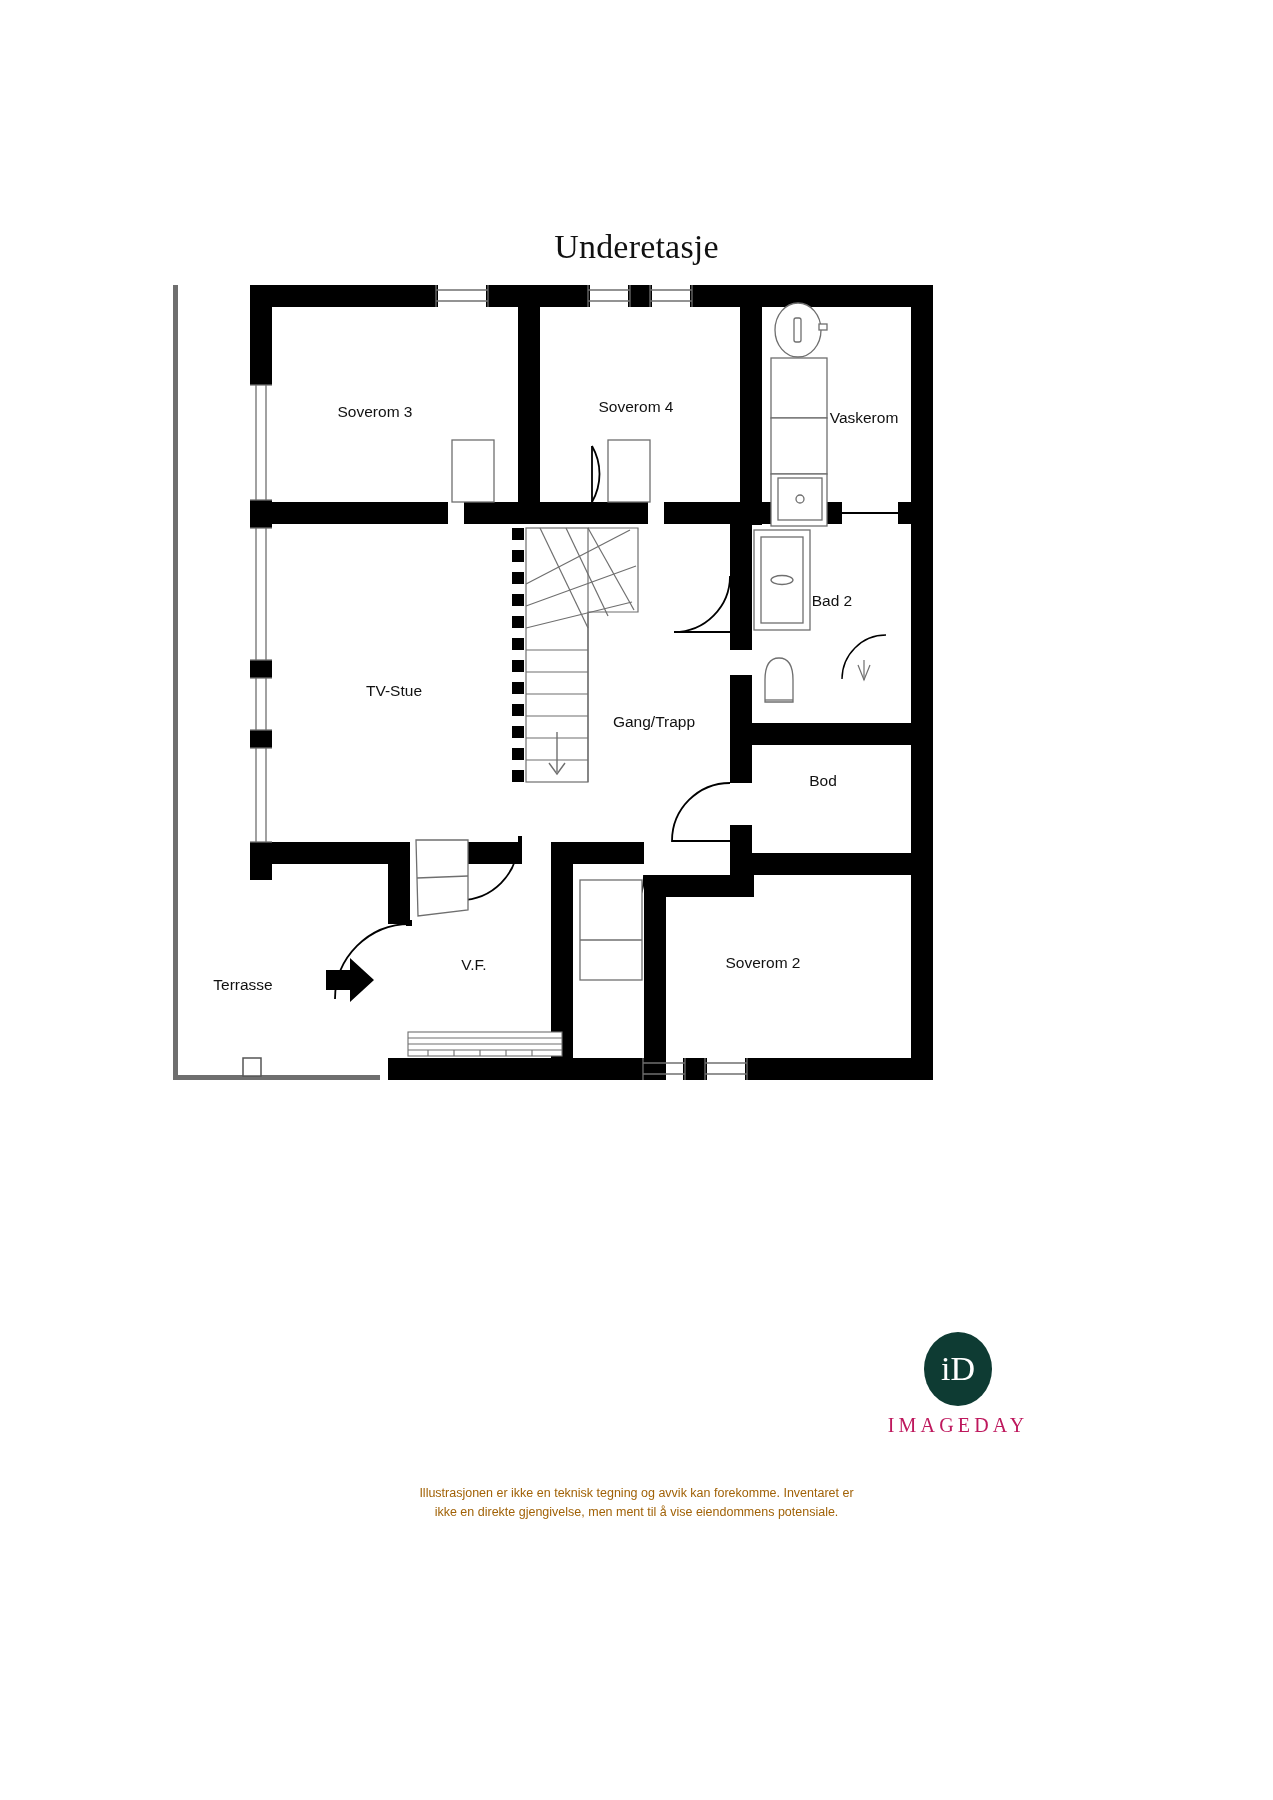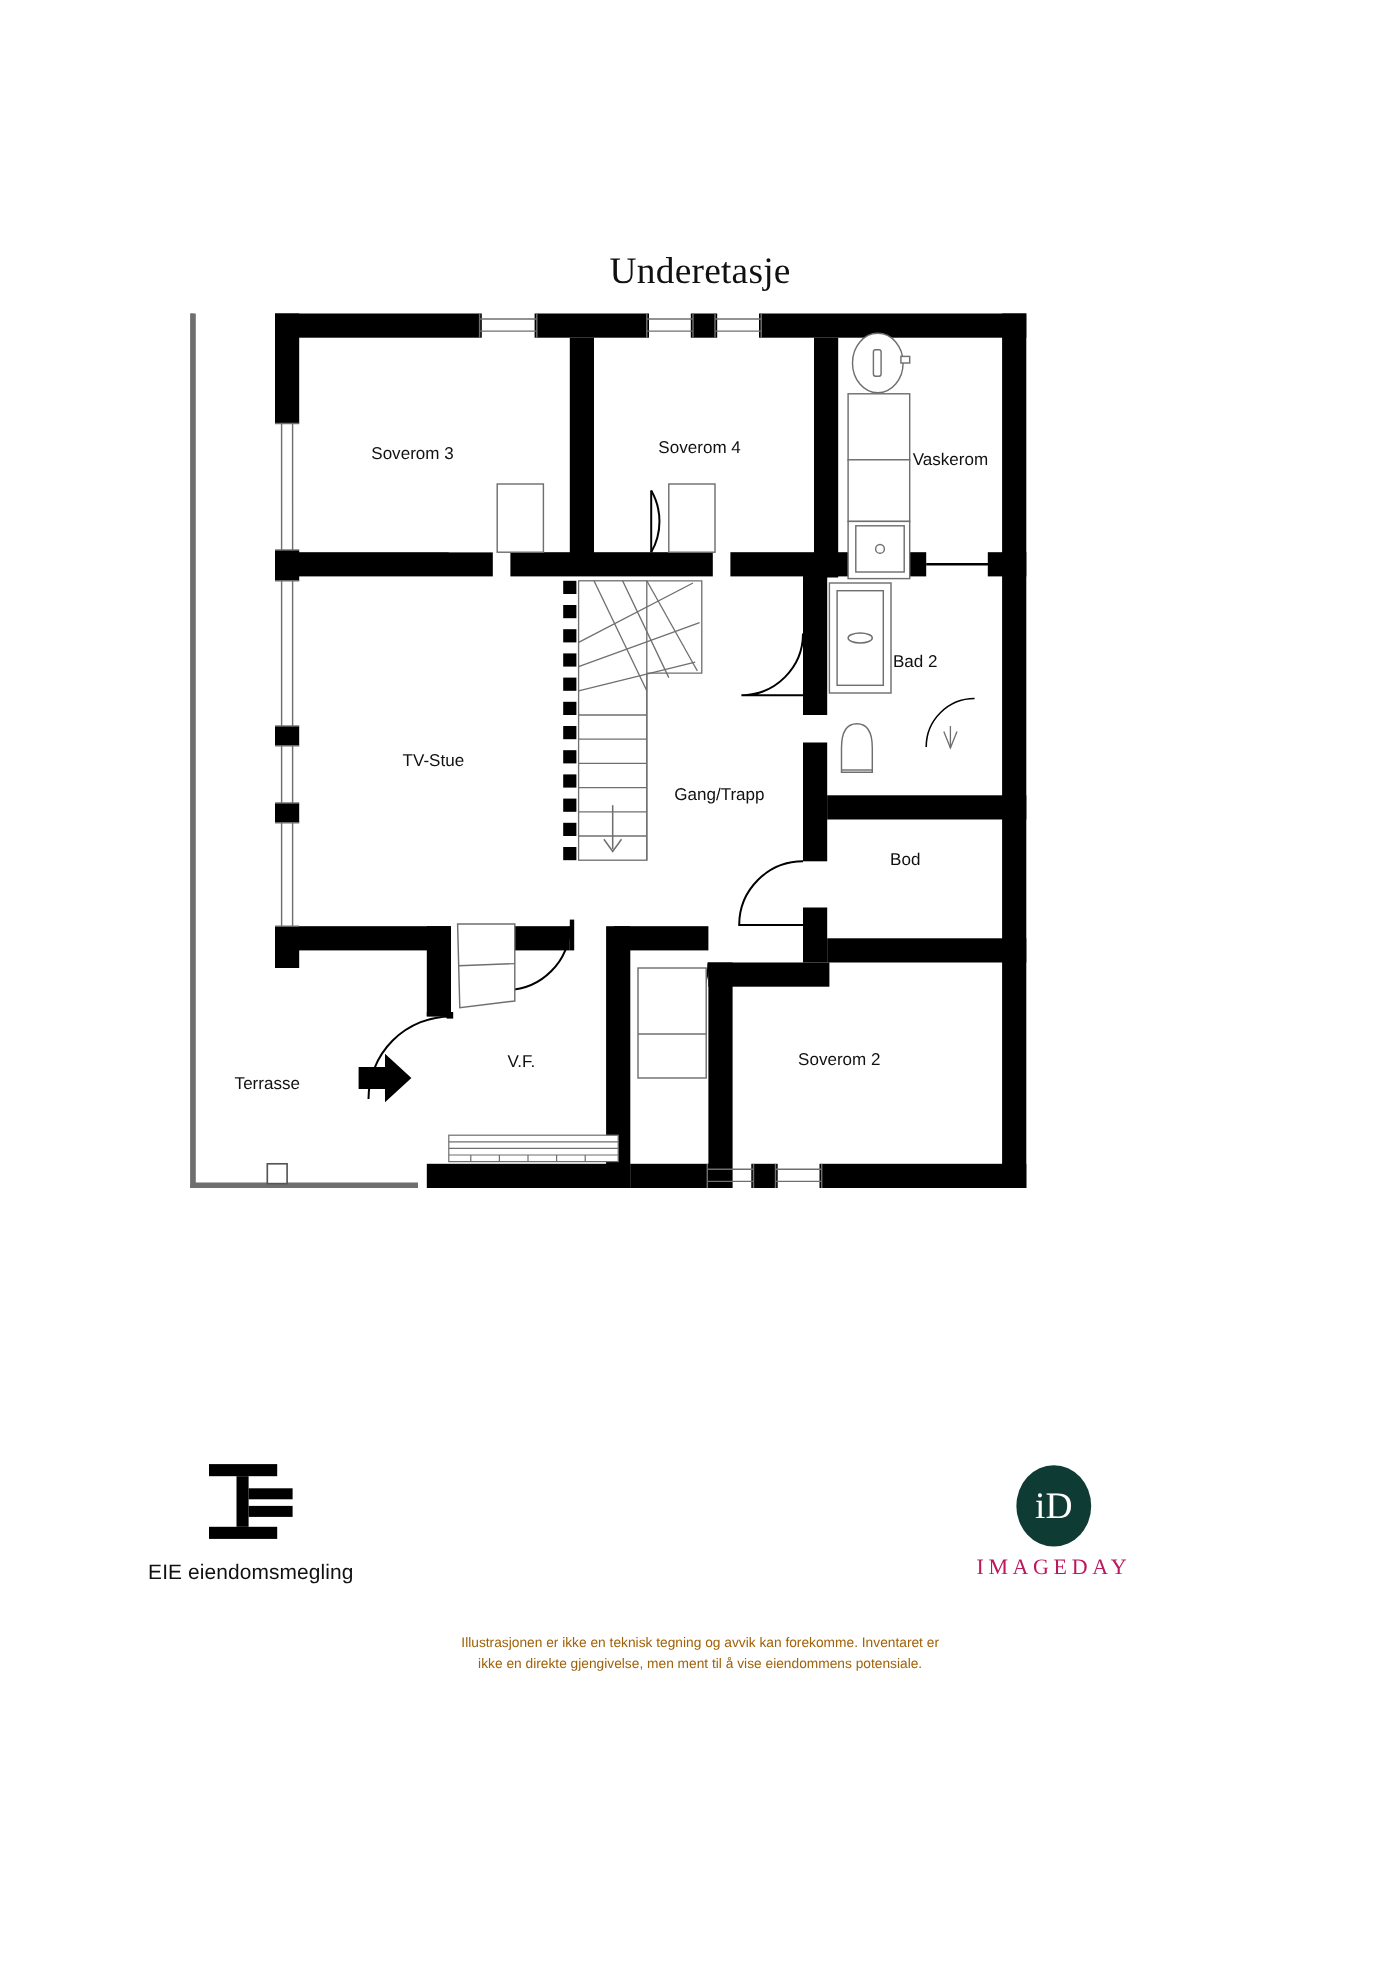--- a/index.html
+++ b/index.html
@@ -381,30 +381,20 @@
       <text class="room-label" x="486" y="447" text-anchor="middle">Gang/Trapp</text>
       <text class="room-label" x="655" y="506" text-anchor="middle">Bod</text>
       <text class="room-label" x="306" y="690" text-anchor="middle">V.F.</text>
       <text class="room-label" x="595" y="688" text-anchor="middle">Soverom 2</text>
       <text class="room-label" x="75" y="710" text-anchor="middle">Terrasse</text>
     </g>
   </svg>
 
   <div class="footer-area">
 
-    <div class="eie-logo-block">
-      <svg class="eie-mark" viewBox="0 0 92 80">
-        <rect x="8" y="6" width="62" height="11" fill="#000000"></rect>
-        <rect x="8" y="63" width="62" height="11" fill="#000000"></rect>
-        <rect x="33" y="17" width="11" height="46" fill="#000000"></rect>
-        <rect x="44" y="28" width="40" height="10" fill="#000000"></rect>
-        <rect x="44" y="44" width="40" height="10" fill="#000000"></rect>
-      </svg>
-      <div class="eie-name">EIE eiendomsmegling</div>
-    </div>
 
     <div class="imageday-block">
       <svg class="id-badge" viewBox="0 0 78 78">
         <ellipse cx="39" cy="39" rx="34" ry="37" fill="#0e3b33"></ellipse>
         <text x="39" y="50" text-anchor="middle" font-family="Liberation Serif, serif" font-size="34" fill="#ffffff">iD</text>
       </svg>
       <div class="imageday-name">IMAGEDAY</div>
     </div>
   </div>
 

